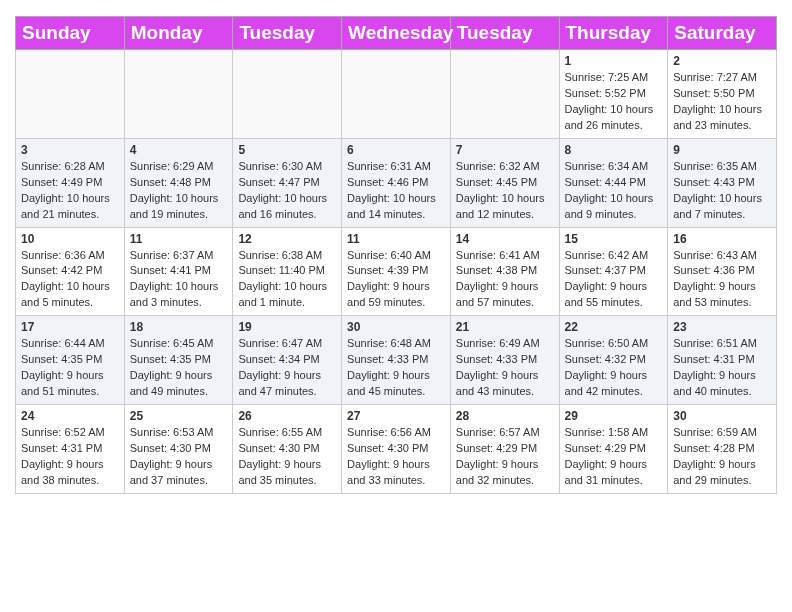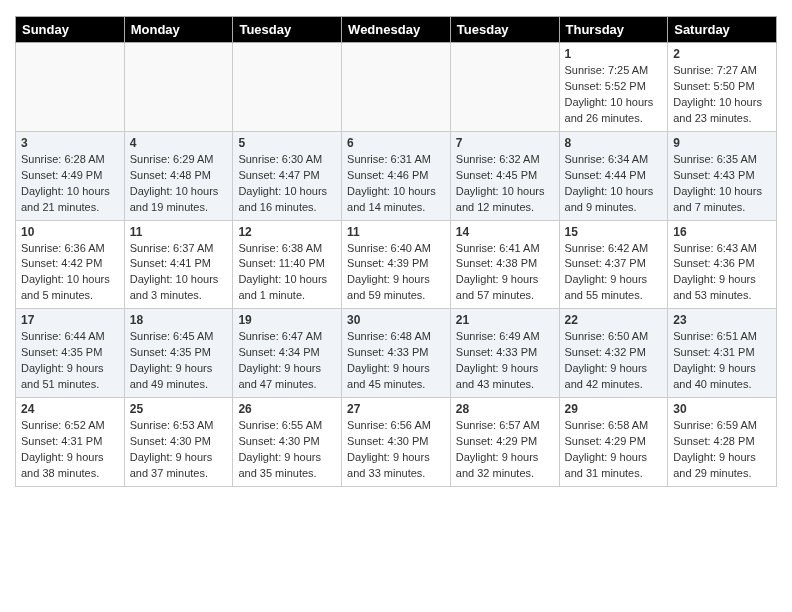--- a/index.html
+++ b/index.html
@@ -55,25 +55,25 @@
       font-size: 14px;
       color: #555;
       margin-top: 2px;
     }
     .calendar {
       width: 100%;
       border-collapse: collapse;
       table-layout: fixed;
     }
     .calendar th {
-      background-color: #000000;
+      background-color: #d946ef;
       color: #fff;
       text-align: left;
       padding: 5px 6px;
-      font-size: 13px;
+      font-size: 19px;
       font-weight: bold;
       border: 1px solid #aaa;
     }
     .calendar td {
       vertical-align: top;
       border: 1px solid #ccc;
       padding: 4px 5px;
       font-size: 10.5px;
       color: #333;
       background: #fff;
@@ -293,21 +293,21 @@
 Daylight: 9 hours and 33 minutes.</div>
         </td>
         <td>
           <span class="day-num">28</span>
           <div class="day-info">Sunrise: 6:57 AM
 Sunset: 4:29 PM
 Daylight: 9 hours and 32 minutes.</div>
         </td>
         <td>
           <span class="day-num">29</span>
-          <div class="day-info">Sunrise: 6:58 AM
+          <div class="day-info">Sunrise: 1:58 AM
 Sunset: 4:29 PM
 Daylight: 9 hours and 31 minutes.</div>
         </td>
         <td>
           <span class="day-num">30</span>
           <div class="day-info">Sunrise: 6:59 AM
 Sunset: 4:28 PM
 Daylight: 9 hours and 29 minutes.</div>
         </td>
       </tr>

